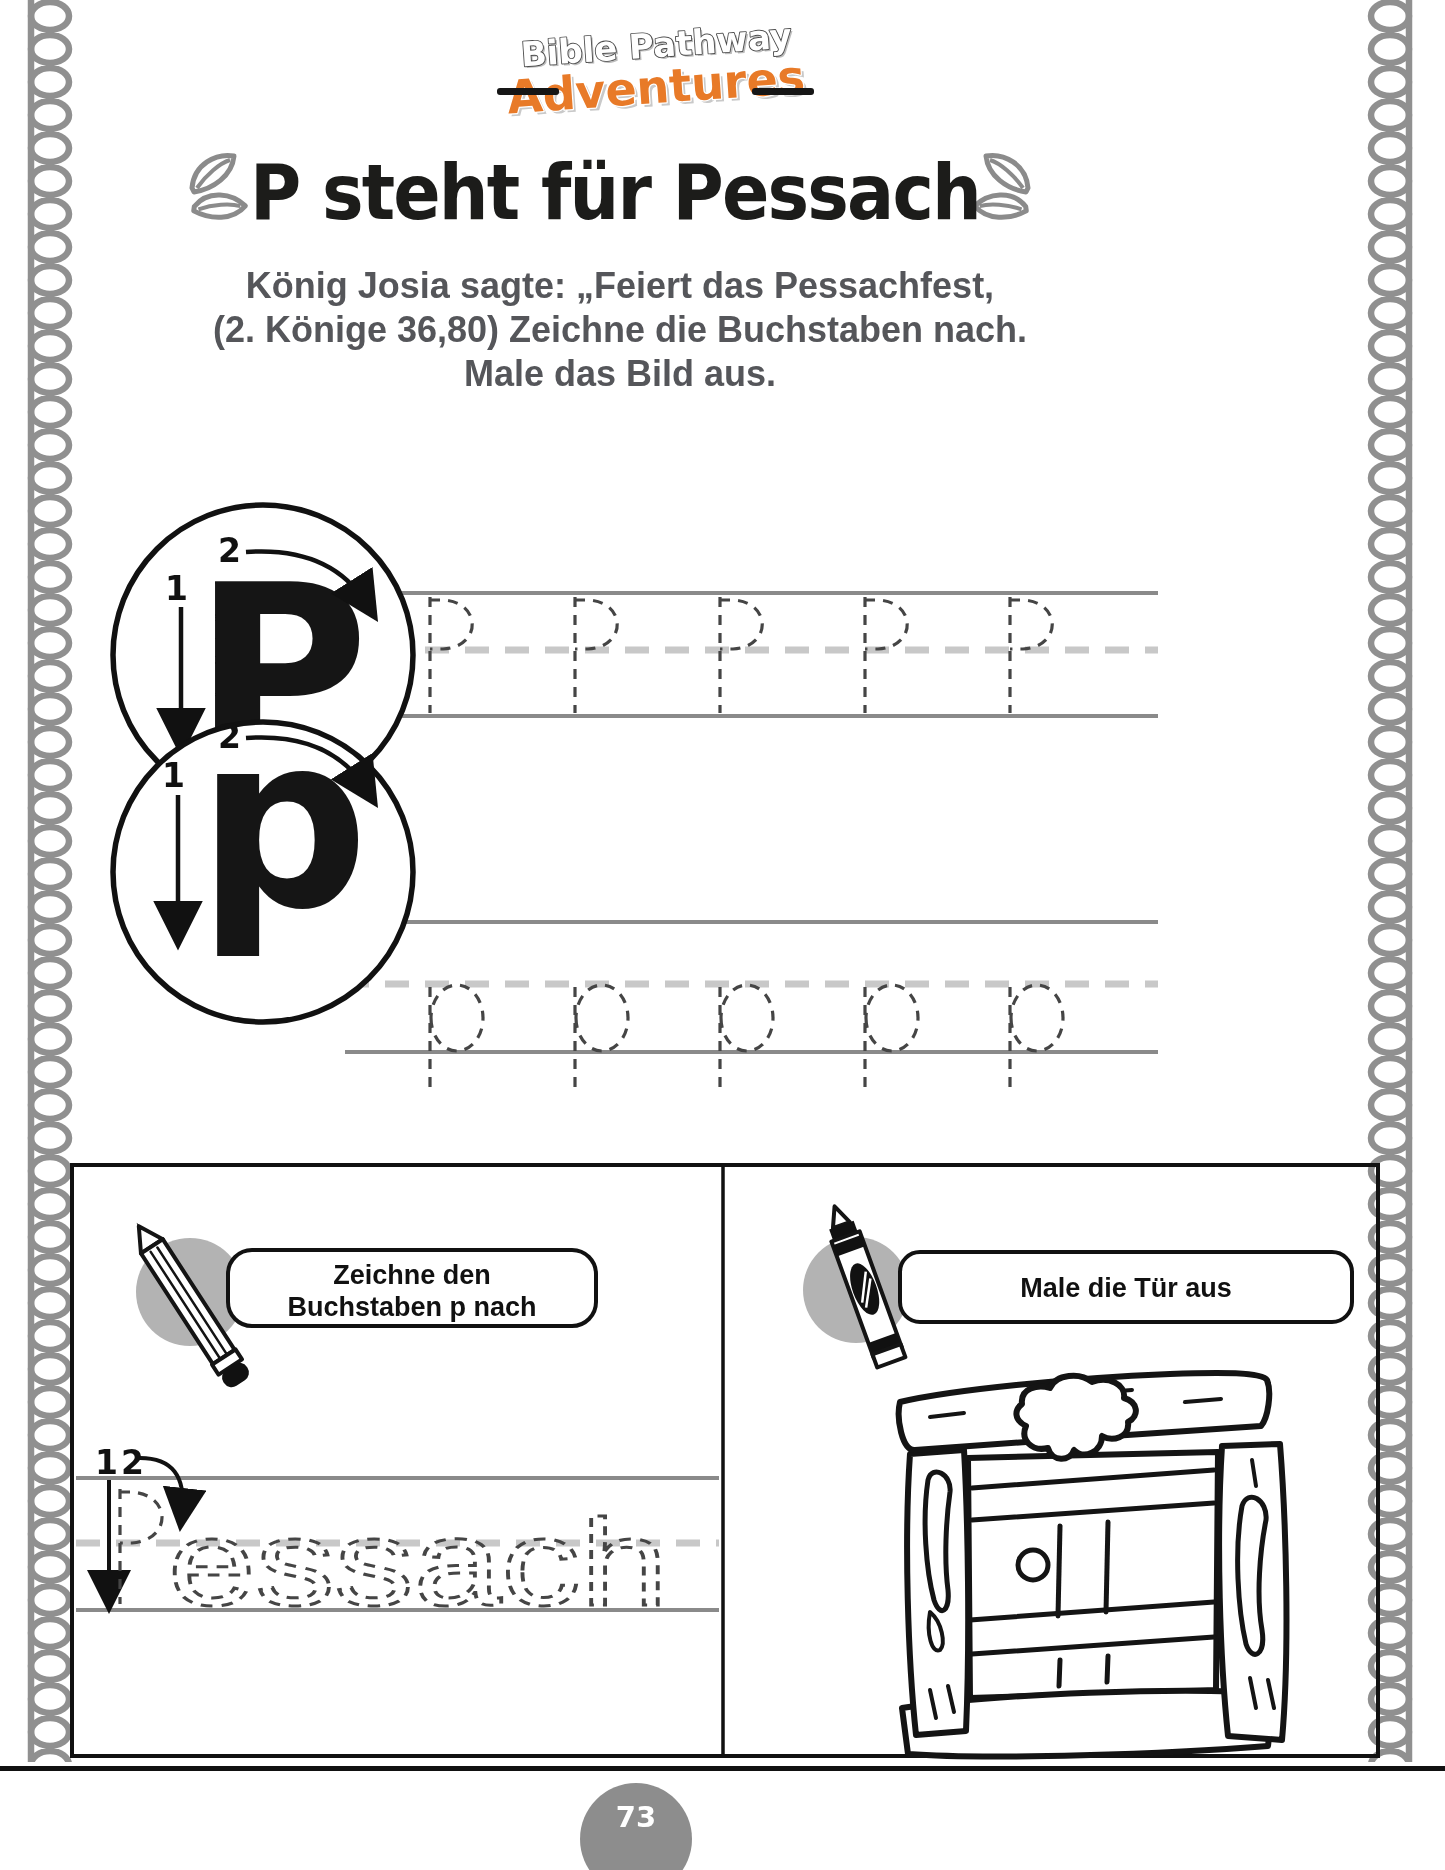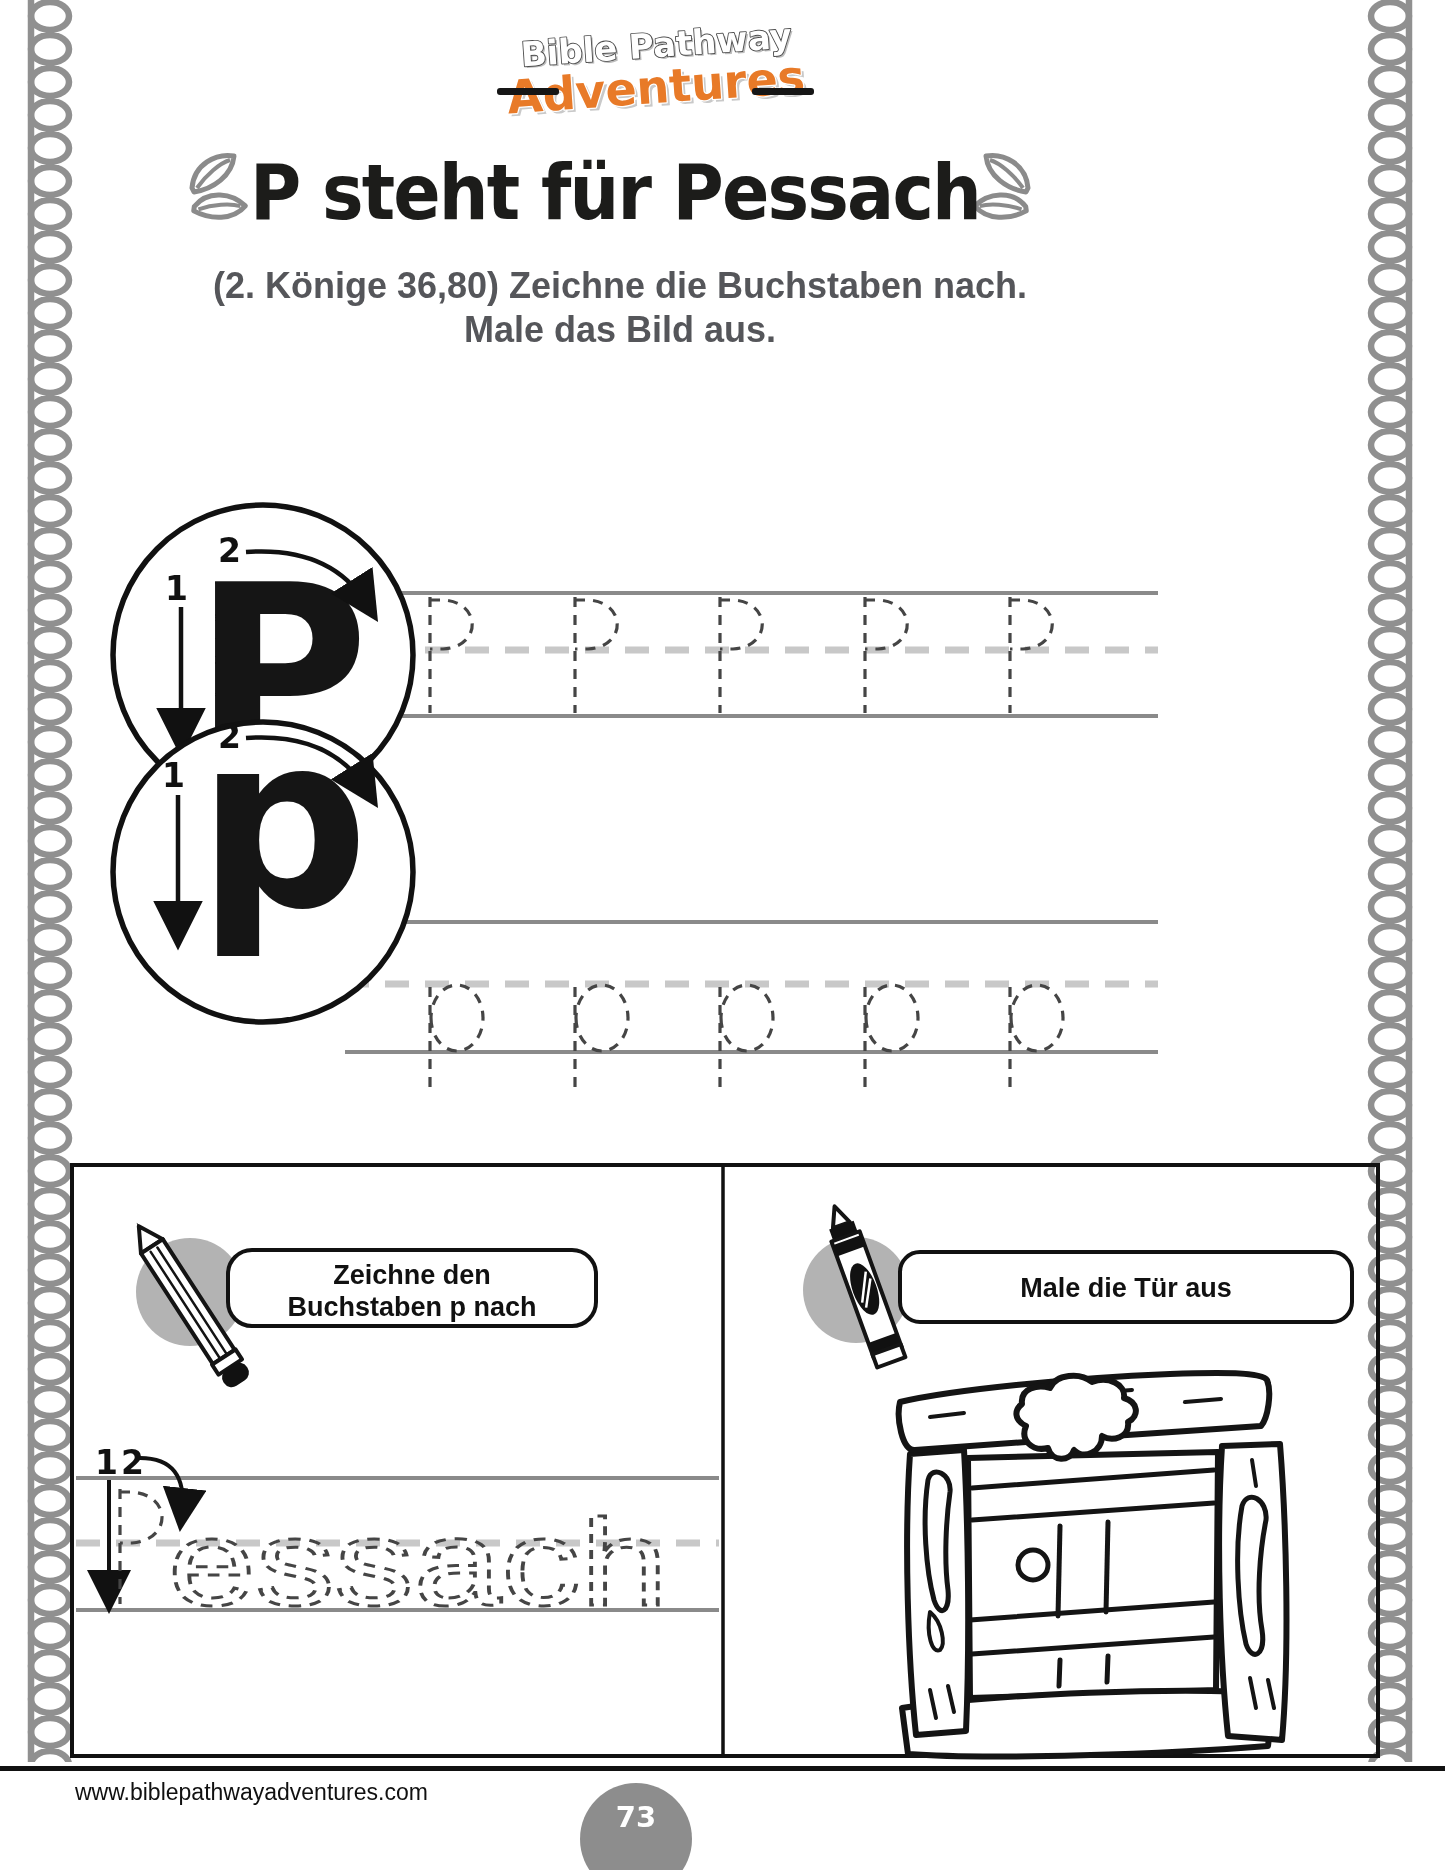--- a/index.html
+++ b/index.html
@@ -233,25 +233,25 @@
       <path class="inkline" stroke-width="4" d="M315,42 l36,-3"></path>
     </g>
 
     <path class="ink" stroke-width="6" d="M152,44 C150,28 168,24 180,28 C186,14 210,12 222,22 C238,16 256,24 254,38 C268,42 270,56 258,62 C260,78 242,82 232,76 C232,92 214,100 204,90 C200,102 182,102 178,88 C162,92 150,80 156,66 C144,60 144,50 152,44 Z"></path>
   </g>
 </svg>
 
 <div id="title">P steht für Pessach</div>
 
 <div id="instructions">
+  <div>König Josia sagte: „Feiert das Pessachfest,</div>
   <div>(2. Könige 36,80) Zeichne die Buchstaben nach.</div>
   <div>Male das Bild aus.</div>
 </div>
 
 <div class="footer-line"></div>
 <div id="footer-left">
-  <div>www.biblepathwayadventures.com</div>
 </div>
 <div id="page-circle">
   <span>73</span>
 </div>
 
 </div>
 
 </body></html>

